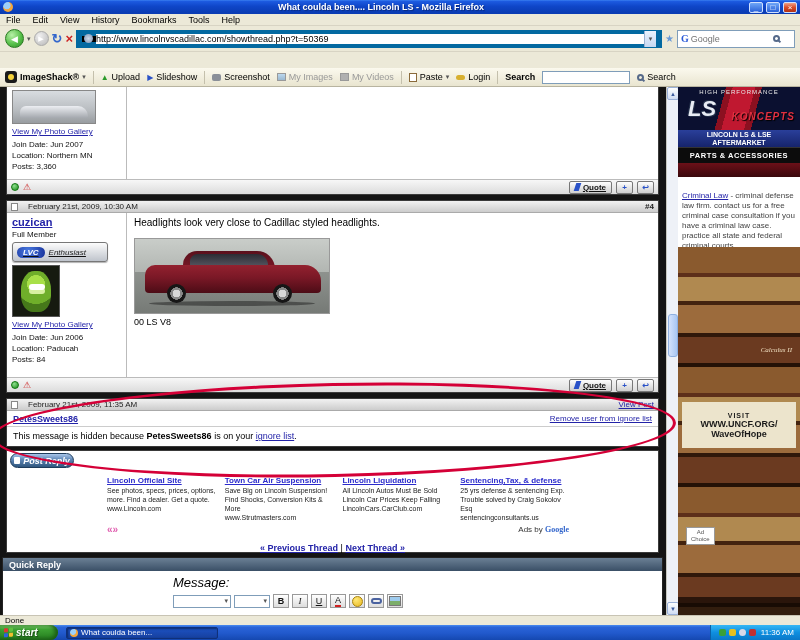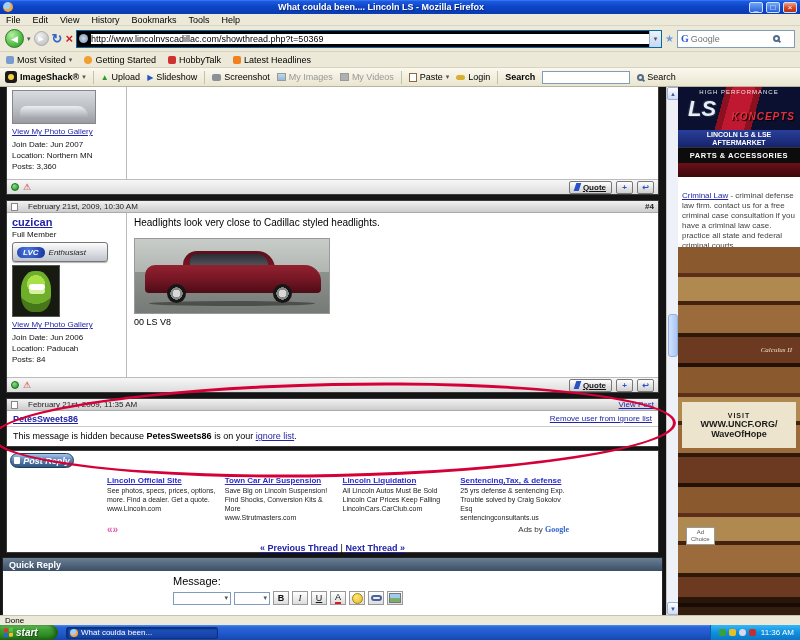--- a/index.html
+++ b/index.html
@@ -29,21 +29,21 @@
     display:flex; align-items:center; gap:3px; padding:0 5px; border-bottom:1px solid #d8d4c4; }
   .nav-back { width:19px; height:19px; border-radius:50%; border:1px solid #2a7a22;
     background:radial-gradient(circle at 35% 30%, #b8f0a8, #58c04a 55%, #2c8c24);
     color:#fff; font-size:9px; text-align:center; line-height:18px; }
   .nav-fwd { width:15px; height:15px; border-radius:50%; border:1px solid #aaa;
     background:radial-gradient(circle at 35% 30%, #f0f0f0, #b8b8b8); color:#fff;
     font-size:7px; text-align:center; line-height:14px; }
   .chev { font-size:7px; color:#555; }
   .nav-reload { color:#3366cc; font-size:13px; font-weight:bold; line-height:13px; }
   .nav-stop { color:#cc2222; font-size:13px; font-weight:bold; line-height:13px; }
-  .urlbox { flex:1; height:18px; background:#000000; border:1px solid #0369a1;
+  .urlbox { flex:1; height:18px; background:#000000; border:6px solid #0369a1;
     display:flex; align-items:center; padding-left:2px; }
   .favicon { width:9px; height:9px; border-radius:50%; background:radial-gradient(#cdd8e8,#7a92b4); margin-right:3px; }
   .url-input { border:none; outline:none; flex:1; font-size:9px; font-family:"Liberation Sans",sans-serif; color:#000; }
   .url-drop { width:12px; height:16px; background:linear-gradient(#eaf2fd,#c6d8f2);
     border-left:1px solid #9ab0d0; text-align:center; line-height:15px; }
   .star { color:#6a9ad8; font-size:10px; }
   .searchbox { width:118px; height:18px; background:#fff; border:1px solid #7f9db9;
     display:flex; align-items:center; padding:0 3px; gap:2px; }
   .g-logo { font-family:"Liberation Serif",serif; font-weight:bold; font-size:10px; color:#2a5ad8; }
   .search-input { border:none; outline:none; width:80px; font-size:9px; font-family:"Liberation Sans",sans-serif; }
@@ -98,21 +98,21 @@
     background:linear-gradient(#fefefe,#cfcfcf); border:1px solid #777; border-radius:2px;
     font-size:8px; font-weight:bold; color:#111; margin-left:auto;text-decoration:underline; }
   .q-ic { width:5px; height:8px; background:#2a52c8; transform:skewX(-18deg); }
   .btn-mini { width:17px; height:13px; background:linear-gradient(#fefefe,#cfcfcf); border:1px solid #777;
     border-radius:2px; font-size:8px; color:#2a52c8; font-weight:bold; display:flex; align-items:center; justify-content:center; }
   a, .link { color:#2323a8; text-decoration:underline; cursor:pointer; }
   .username { font-size:11px; font-weight:bold; }
   .usertitle { font-size:8px; margin:2px 0 3px; }
   .badge { width:96px; height:20px; background:linear-gradient(180deg,#fcfcfc,#bfc4cc);
     border:1px solid #777; border-radius:3px; display:flex; align-items:center; gap:4px;
-    padding:0 4px; box-shadow:0 1px 1px rgba(0,0,0,.3); margin-bottom:3px; }
+    padding:0 4px; box-shadow:0 1px 1px rgba(0,0,0,.3); margin-bottom:3px;text-decoration:underline; }
   .lvc-oval { background:radial-gradient(circle at 40% 35%, #4a7ae0, #16309a); color:#fff;
     font-size:8px; font-weight:bold; font-style:italic; padding:1px 6px; border-radius:8px; }
   .enth { font-size:8px; font-style:italic; color:#222; }
   .avatar { width:48px; height:52px; background:#161a10; border:1px solid #555; position:relative; margin:2px 0 3px; }
   .avatar::before { content:""; position:absolute; inset:5px 8px 4px 8px; border-radius:45% 45% 40% 40%;
     background:radial-gradient(circle at 50% 32%, #a8e048 0 28%, #6fae2a 29% 62%, #46781a 63% 100%); }
   .avatar::after { content:""; position:absolute; left:16px; top:18px; width:16px; height:6px;
     background:#fff; border-radius:3px; box-shadow:0 4px 0 #d8f0a0; }
   .udata { margin-top:4px; line-height:1.35; }
   .thumb { width:84px; height:34px; border:1px solid #888; position:relative;
@@ -157,21 +157,21 @@
   .ads-by { margin-left:auto; color:#333; }
   .ads-by .g { font-family:"Liberation Serif",serif; font-weight:bold; color:#3366cc; }
   .thread-nav { text-align:center; font-size:9px; margin-top:8px; color:#000; }
   .thread-nav .link { font-weight:bold; }
 
   
   .qr { position:absolute; left:2px; top:470px; width:661px; height:70px; background:#fff; border:1px solid #222; }
   .qr-header { height:13px; background:linear-gradient(#6b8095,#3a4f66); color:#fff; font-weight:bold;
     font-size:9px; display:flex; align-items:center; padding:0 6px; }
   .qr-form { position:absolute; left:170px; top:17px; }
-  .msg-label { font-size:11px; }
+  .msg-label { font-size:13px;font-style:italic; }
   .qr-toolbar { margin-top:4px; display:flex; gap:3px; align-items:center; }
   .qr-select { width:58px; height:13px; border:1px solid #7f9db9; background:#fff; font-size:8px; color:#666;
     display:flex; align-items:center; justify-content:space-between; padding:0 2px; }
   .qr-select.small { width:36px; }
   .qr-btn { width:16px; height:14px; border:1px solid #999; background:linear-gradient(#fff,#ddd);
     font-size:9px; display:flex; align-items:center; justify-content:center; color:#111; }
   .qr-btn.i { font-style:italic; font-family:"Liberation Serif",serif; }
   .qr-btn.u { text-decoration:underline; }
   .qr-btn.a span { border-bottom:2px solid #d02020; line-height:9px; }
   .ic-smiley { width:11px; height:11px; border-radius:50%; background:radial-gradient(circle at 35% 30%, #ffe878, #e8b820); border:1px solid #a8820a; }
@@ -283,39 +283,20 @@
       <span class="url-drop chev">▾</span>
     </span>
     <span class="star">★</span>
     <span class="searchbox">
       <span class="g-logo">G</span>
       <input class="search-input" placeholder="Google" style="">
       <span class="mag"></span>
     </span>
   </div>
 
-  <div class="bookbar">
-    <span class="bm">
-      <span class="bm-ic" style="background:#7a9ad0"></span>
-      <span>Most Visited</span>
-      <span class="chev">▾</span>
-    </span>
-    <span class="bm">
-      <span class="bm-ic" style="background:#f0a030;border-radius:50%"></span>
-      <span>Getting Started</span>
-    </span>
-    <span class="bm">
-      <span class="bm-ic" style="background:#d03030"></span>
-      <span>HobbyTalk</span>
-    </span>
-    <span class="bm">
-      <span class="bm-ic" style="background:#f08020"></span>
-      <span>Latest Headlines</span>
-    </span>
-  </div>
 
   <div class="isbar">
     <span class="is-item">
       <span class="is-logo"></span>
       <b>ImageShack®</b>
       <span class="chev">▾</span>
     </span>
     <span class="sep"></span>
     <span class="is-item">
       <span class="ic-upload">▲</span>

